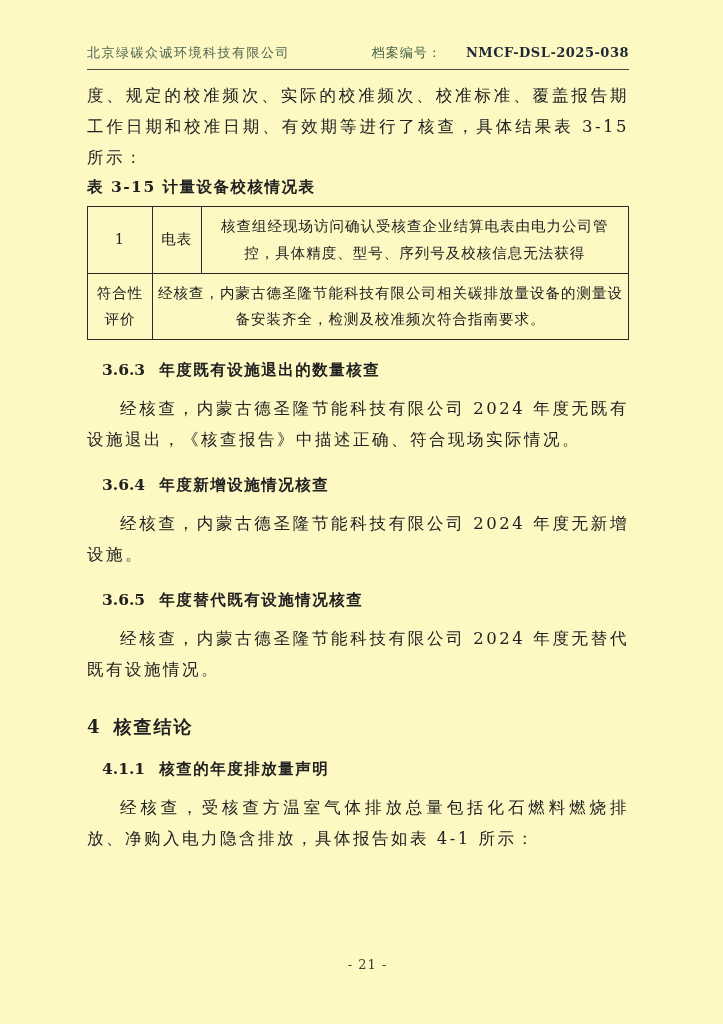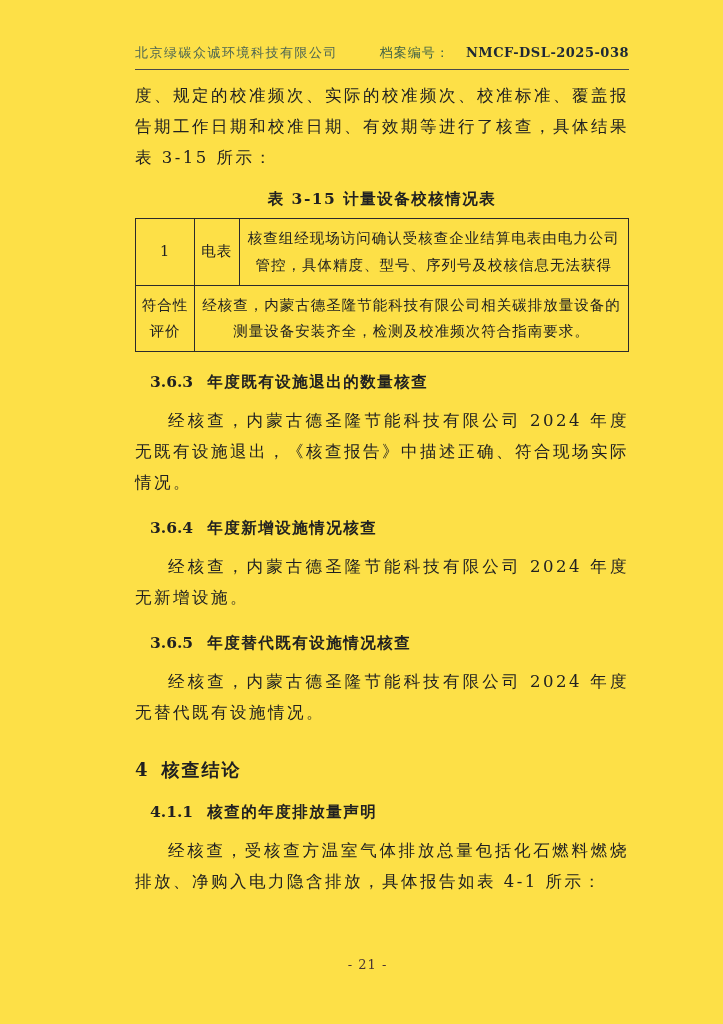--- a/index.html
+++ b/index.html
@@ -1,58 +1,57 @@
 <!DOCTYPE html>
 <html><head>
 <meta charset="utf-8">
 <style>
   html,body { margin:0; padding:0; background:#ffffff; }
   .page {
     position:relative;
     width:723px; height:1024px;
-    background:#fde047;
+    background:#fef9c3;
     font-family:"DejaVu Serif","Liberation Serif",serif;
     color:#212121;
     overflow:hidden;
     box-sizing:border-box;
-    padding-left:48px;
   }
   .content { padding:44px 94px 0 87px; }
 
   
   .doc-header {
     display:flex; justify-content:space-between; align-items:baseline;
     border-bottom:1.5px solid #4a4a4a;
     padding-bottom:7px;
   }
   .company-name { font-size:13px; letter-spacing:1.5px; color:#4d6553; }
   .archive { font-size:13px; }
   .archive-label { color:#3f6147; letter-spacing:1px;margin-left:28px; }
-  .archive-number { color:#1e2836; font-weight:600; letter-spacing:0.5px; margin-left:12px; }
+  .archive-number { color:#1e2836; font-weight:600; letter-spacing:0.5px; margin-left:20px; }
 
   
   .para {
     font-size:16.5px; line-height:31px; letter-spacing:2.5px;
     text-align:justify; text-justify:inter-character;
     margin:0;
   }
   .para.indent { text-indent:2em; }
   .p-intro { margin-top:10px; }
 
   
   .heading { font-weight:bold; letter-spacing:1.5px; margin:0; }
   .h-l3 { font-size:15.5px; margin:20px 15px 12px; }
   .h-l1 { font-size:18px; margin:30px 0 14px; letter-spacing:2px; }
   .h-l2 { font-size:16.5px; margin:24px 0 12px; }
   .heading .h-num { margin-right:14px; letter-spacing:0; }
 
   
   .tbl-title {
-    text-align:center; font-weight:bold; font-size:15.5px;
-    letter-spacing:1.5px; margin:16px 0 8px;
+    font-weight:bold; font-size:15.5px;
+    letter-spacing:1.5px; margin:4px 0 8px;
   }
   table.doc-table {
     border-collapse:collapse; width:100%;
     font-size:14.5px; letter-spacing:1px;
     table-layout:fixed;
   }
   table.doc-table td, table.doc-table th {
     border:1.2px solid #2b2b2b;
     text-align:center; vertical-align:middle;
     padding:6px 4px; line-height:1.85;

